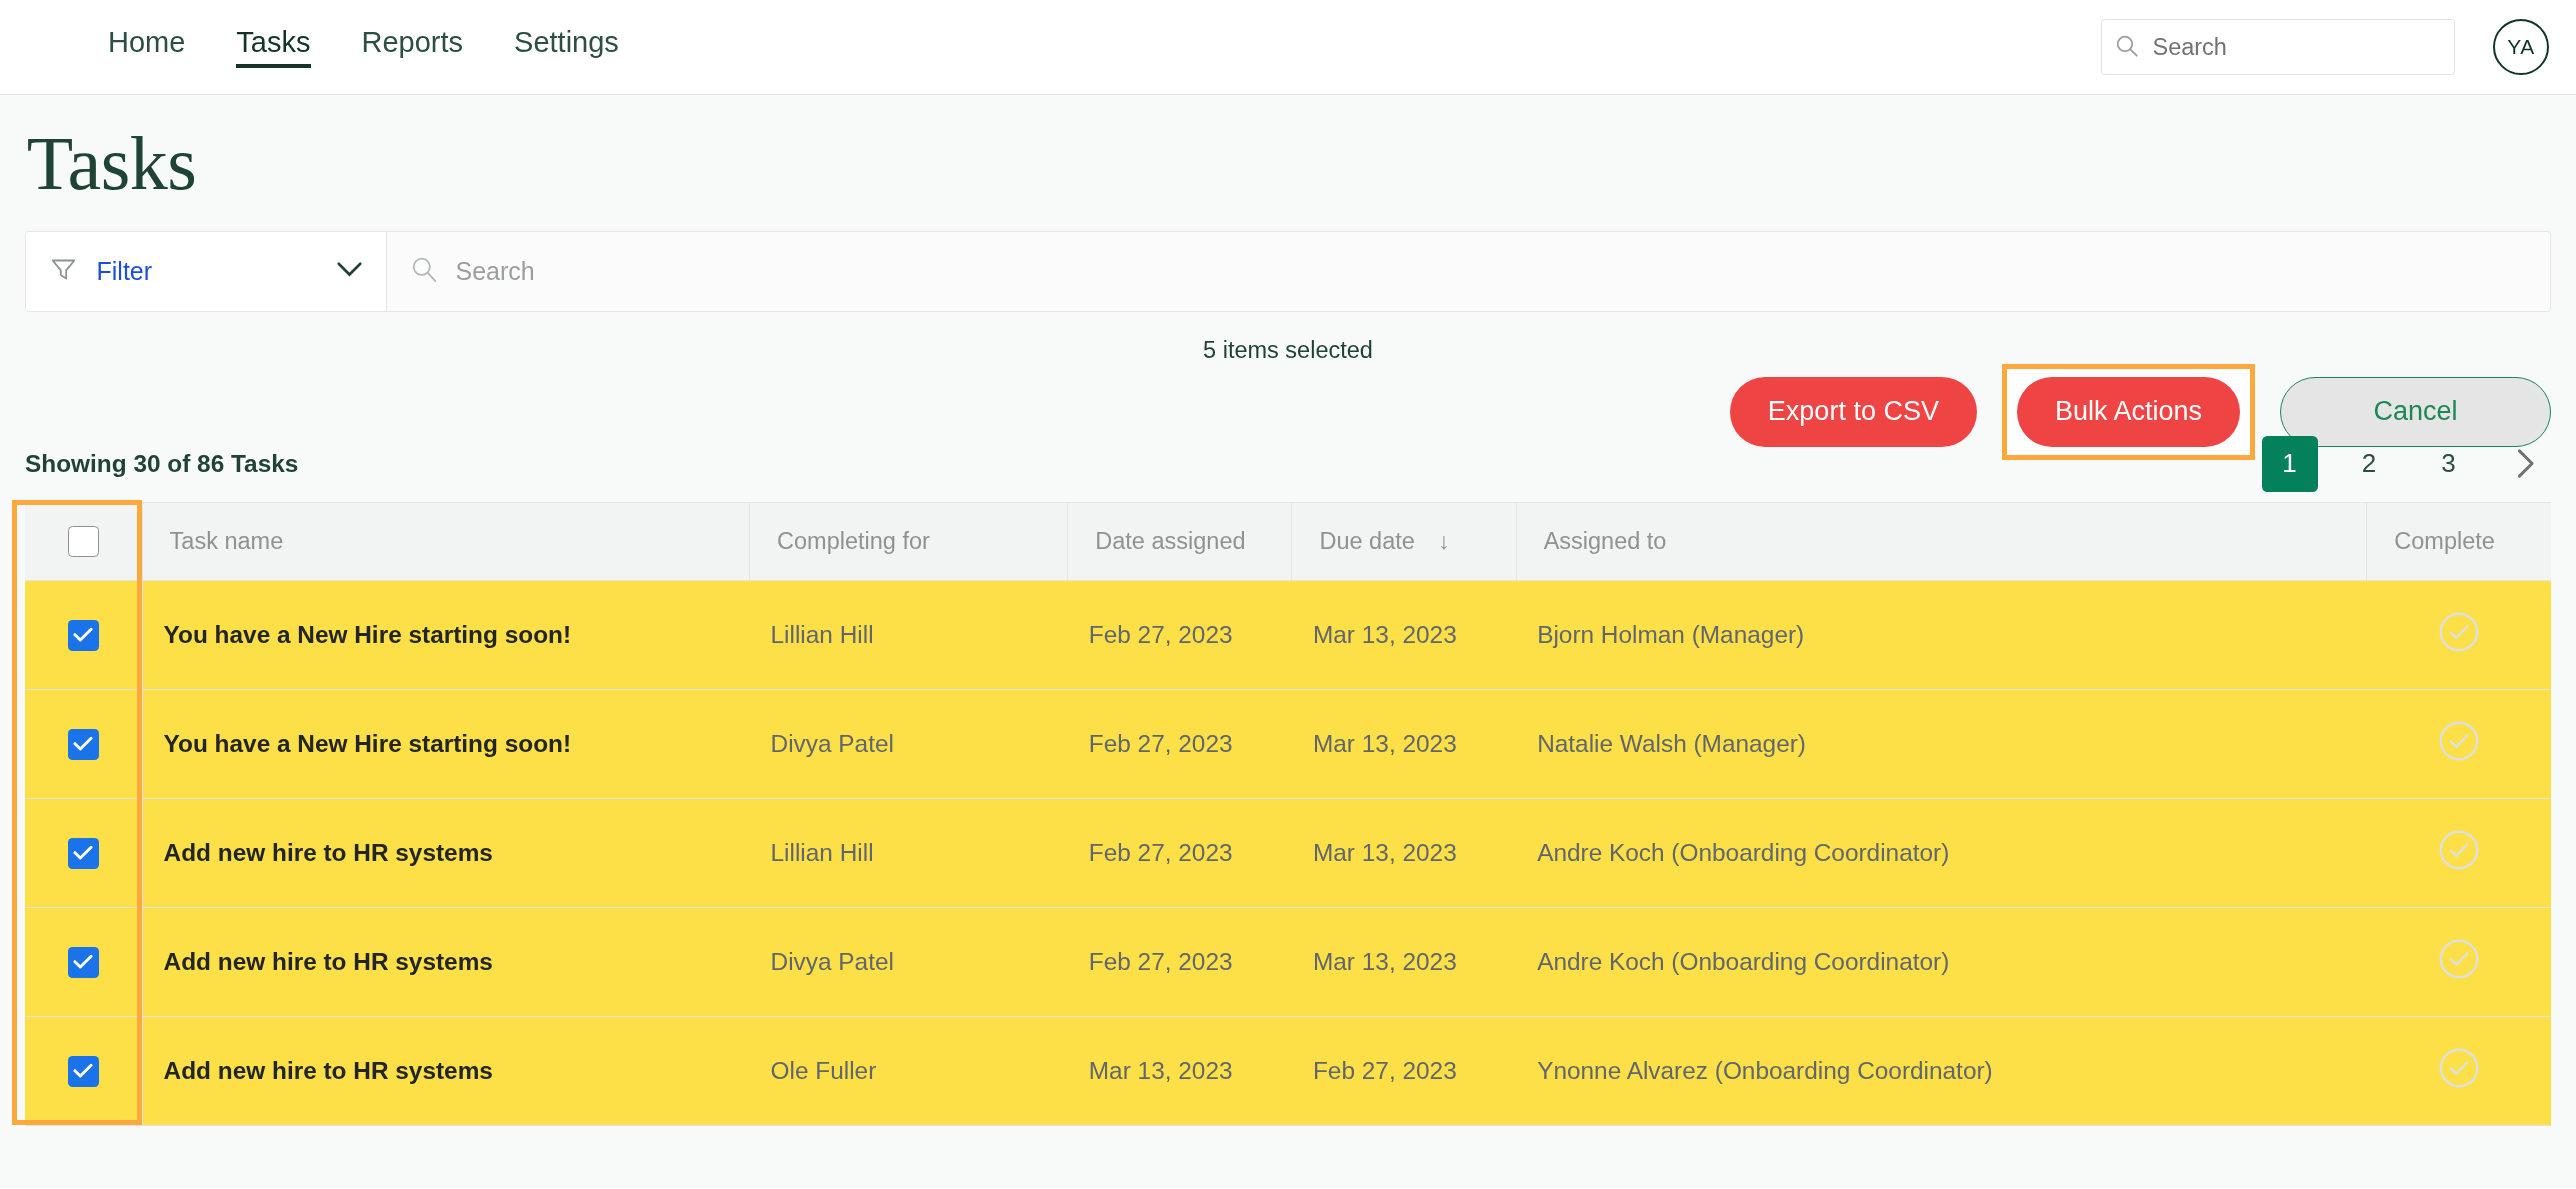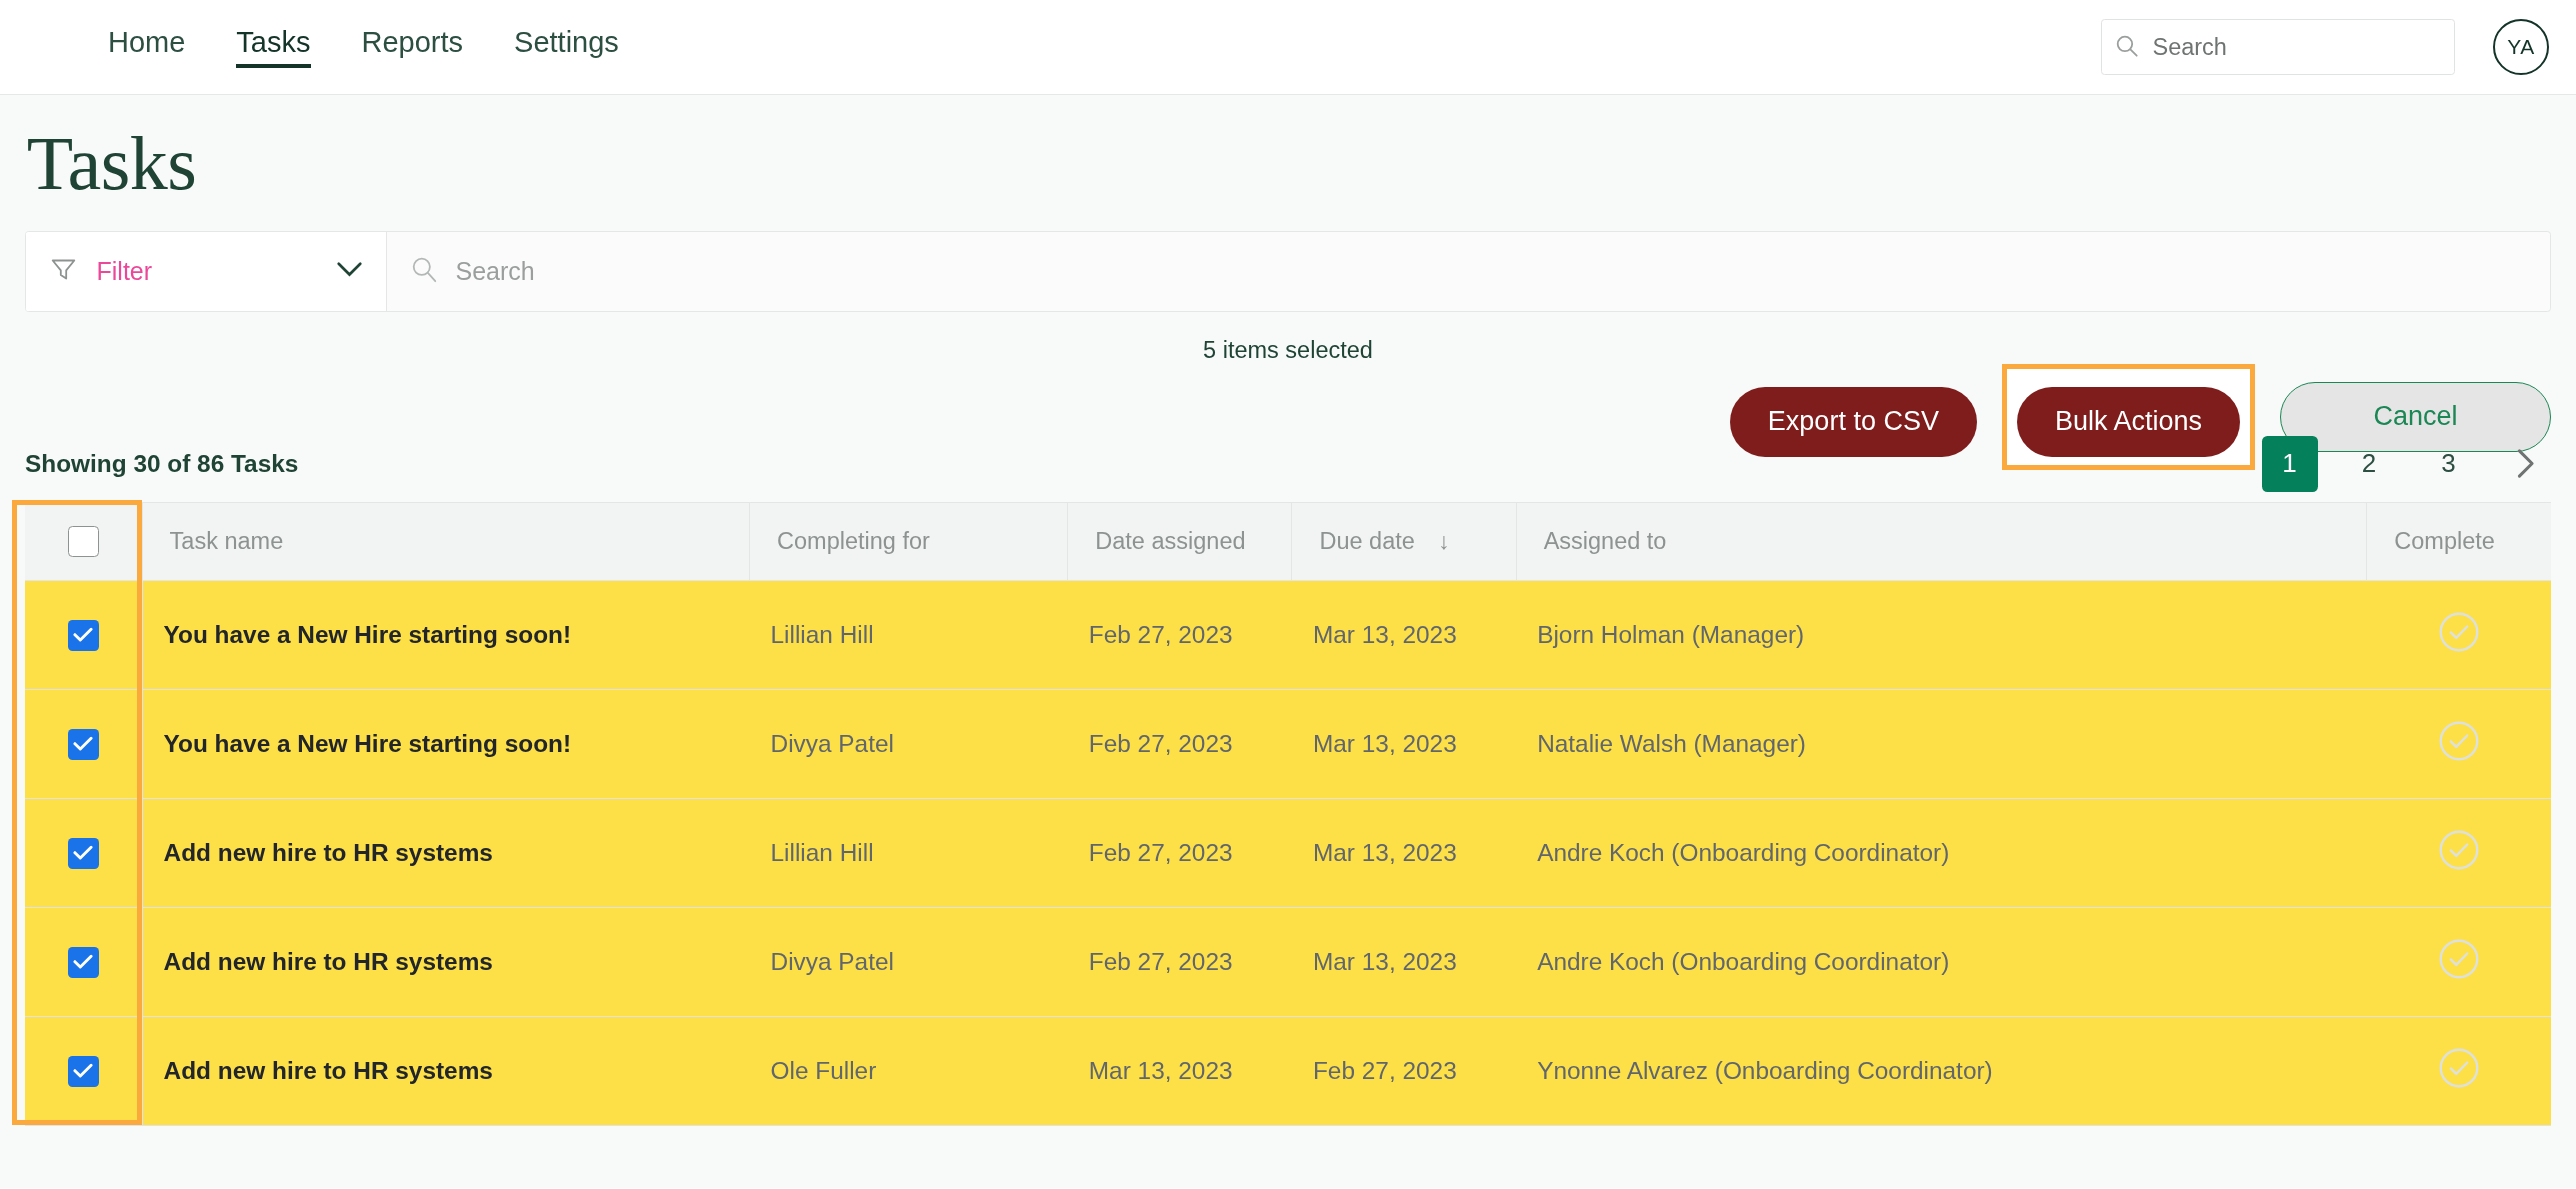--- a/index.html
+++ b/index.html
@@ -105,21 +105,21 @@
   }
   .filter-select {
     width: 361px;
     background: #ffffff;
     border-right: 1.4px solid #e4e7e6;
     display: flex; align-items: center;
     padding: 0 23.5px;
     gap: 20px;
     cursor: pointer;
   }
-  .filter-label { font-size: 25px; color: #ec4899; flex: 1; }
+  .filter-label { font-size: 25px; color: #1d4ed8; flex: 1; }
   .table-search {
     flex: 1;
     display: flex; align-items: center;
     gap: 18px;
     padding-left: 23.5px;
   }
   .table-search-text { font-size: 25px; color: #9a9f9d; }
 
   
   .actionrow {
@@ -139,21 +139,21 @@
   .btn {
     height: 70px;
     border-radius: 35px;
     font-size: 27px;
     display: flex; align-items: center; justify-content: center;
     cursor: pointer;
     white-space: nowrap;
     border: none;
     font-family: "Liberation Sans", sans-serif;
   }
-  .btn-primary { background: #7f1d1d; color: #ffffff; padding: 4px 38px; margin-top: 10px; }
+  .btn-primary { background: #ef4444; color: #ffffff; padding: 4px 38px; }
   .btn-outline {
     background: #e5e5e5;
     color: #1a8754;
     border: 1.8px solid #1a8754;
     width: 271px;
   }
   .hl-box {
     border: 5.4px solid #fba93c;
     padding: 8.1px 10px;
     background: #ffffff;

